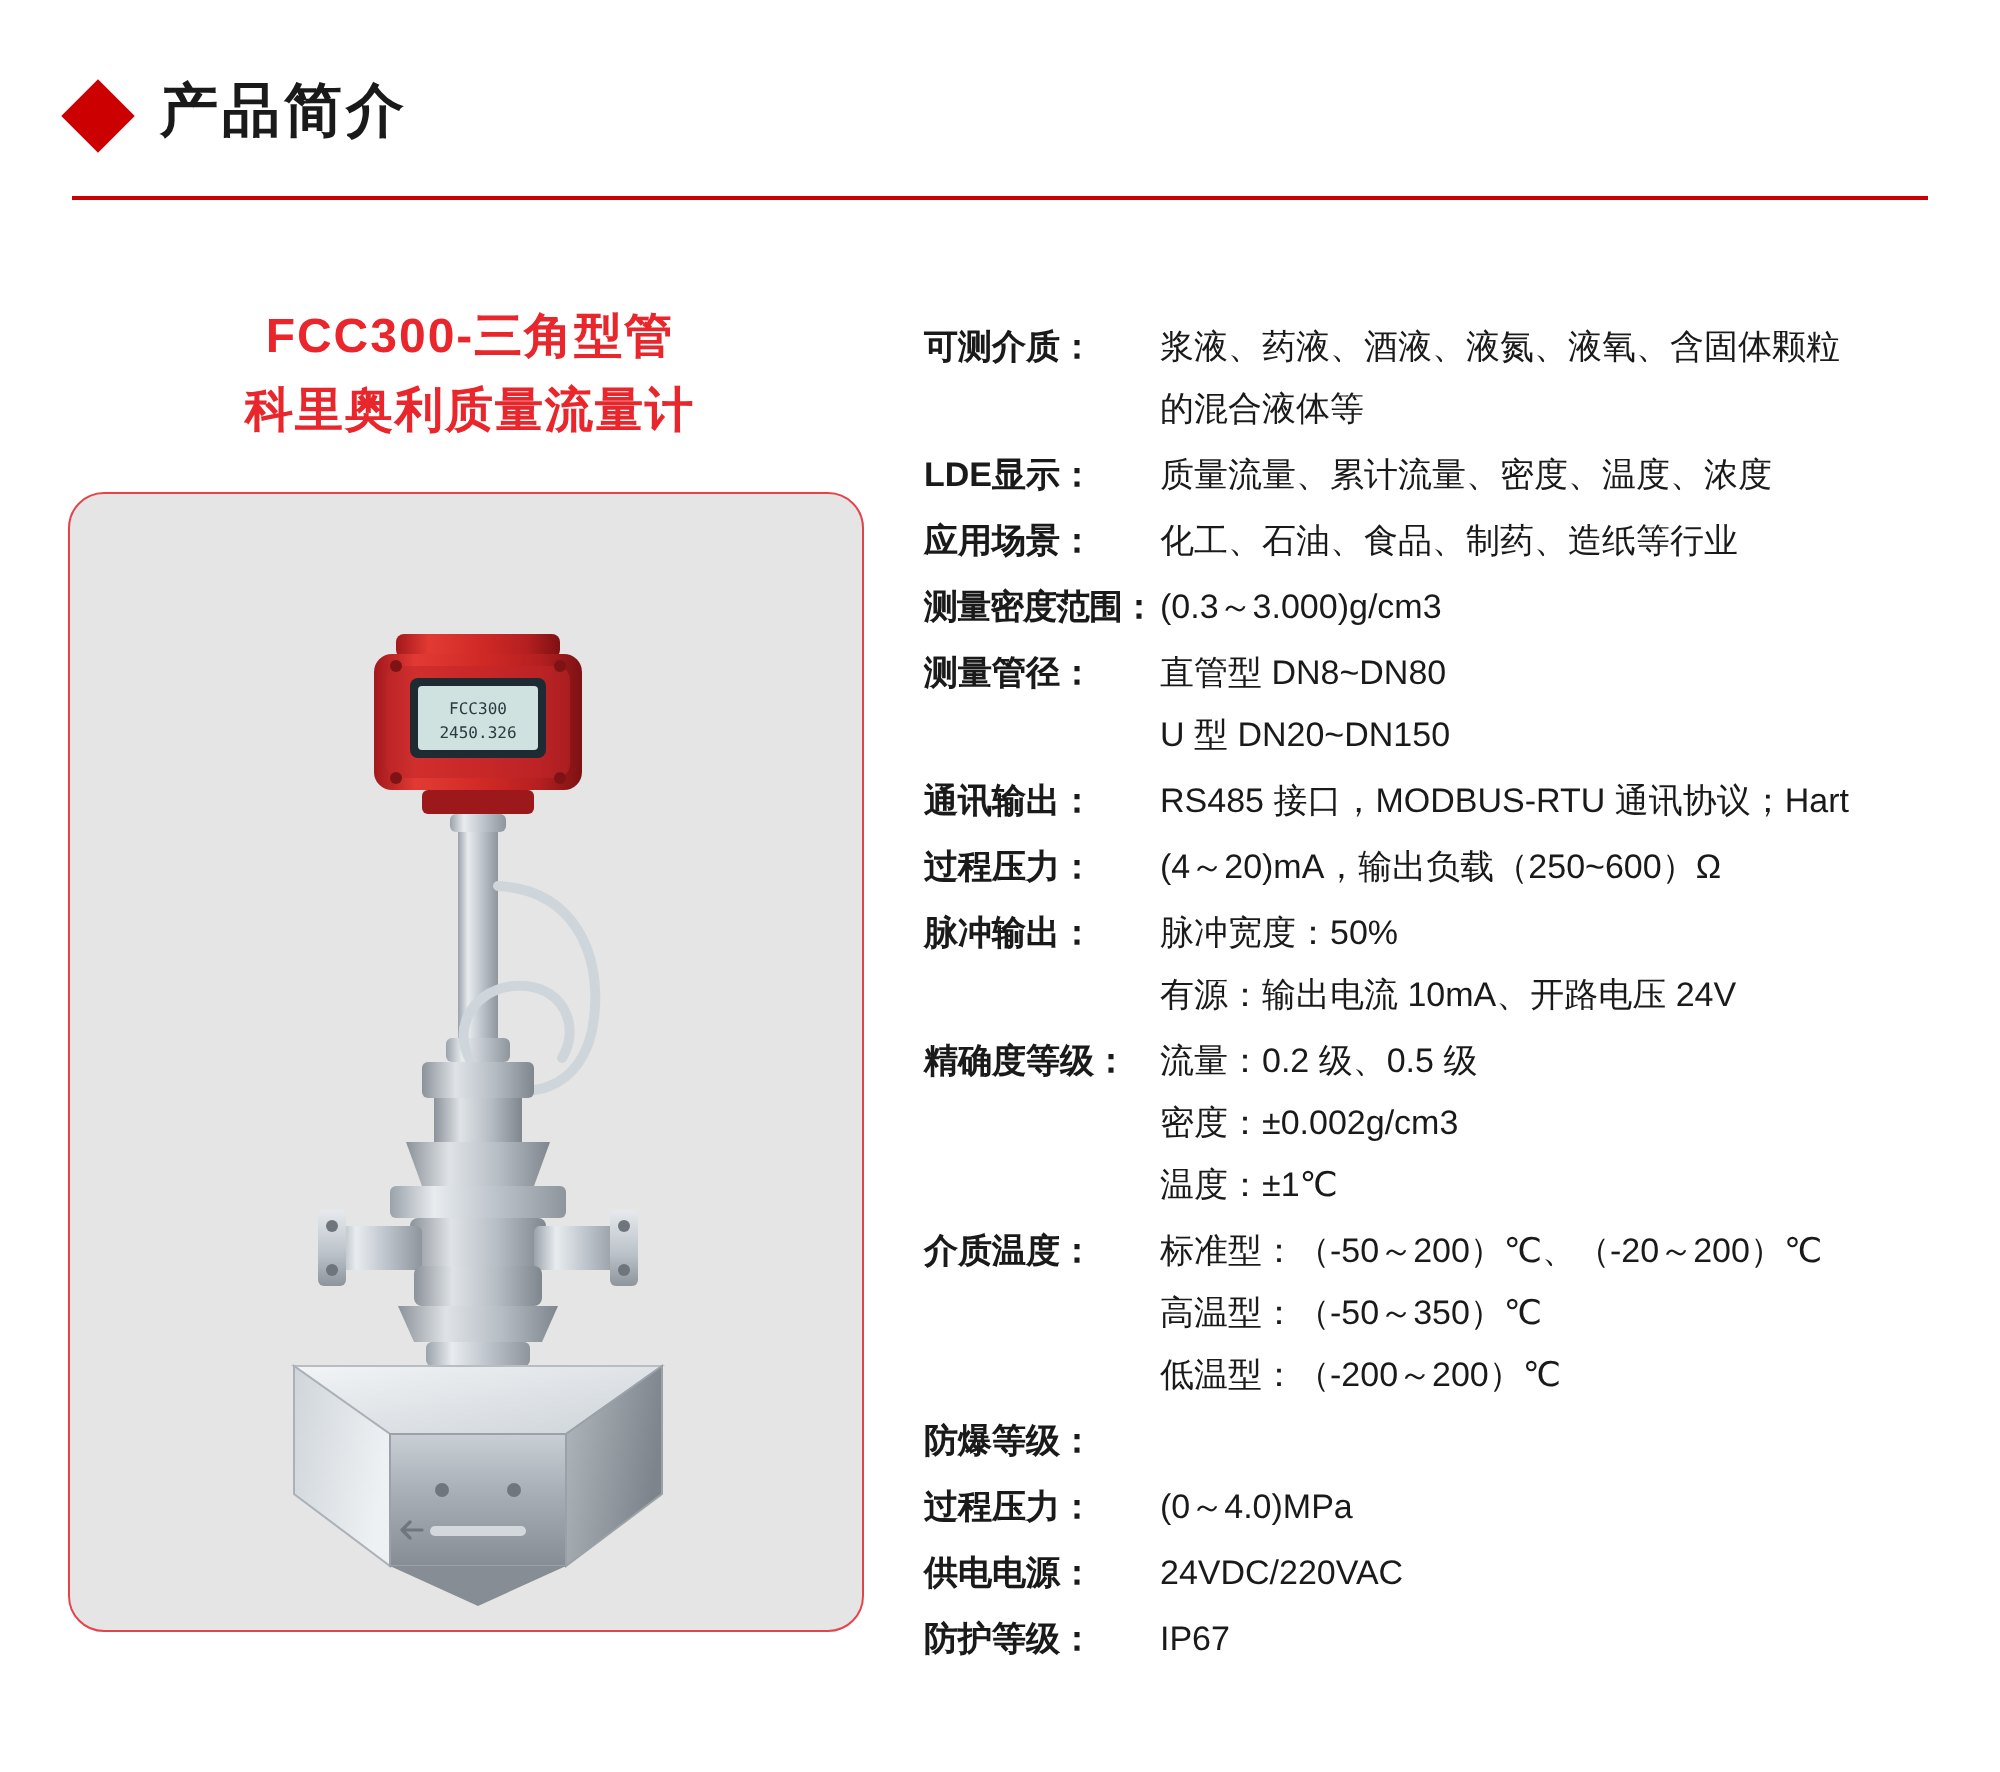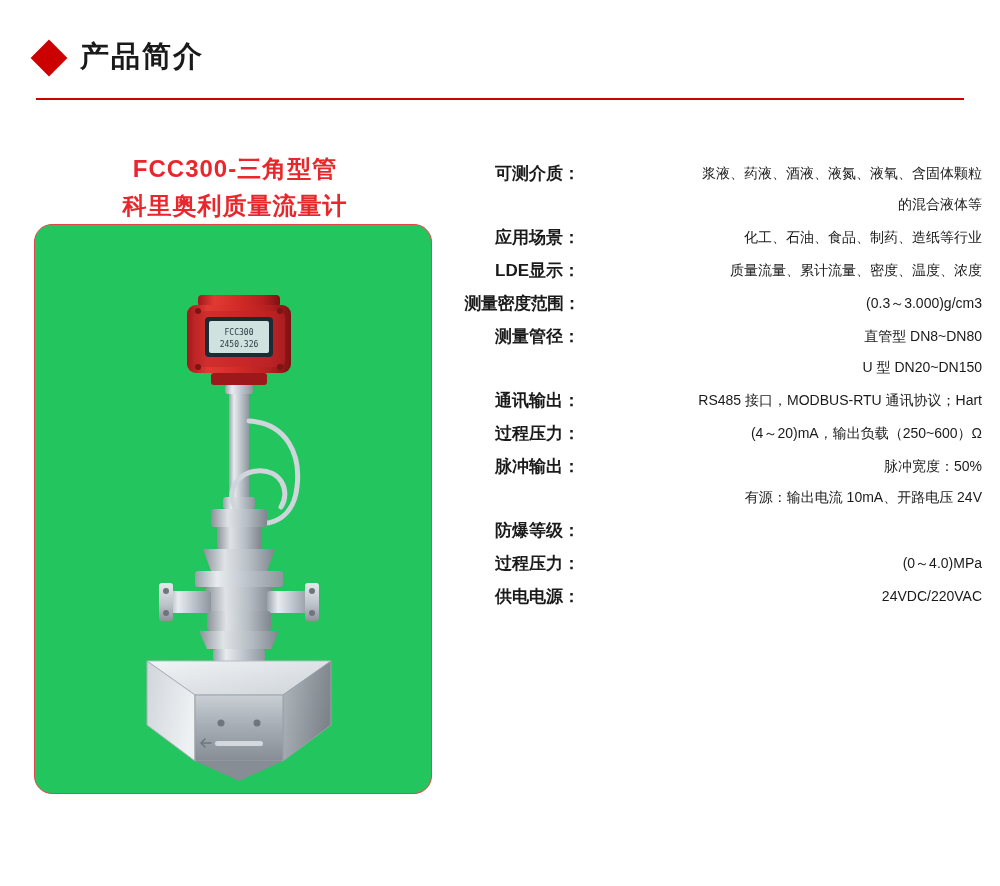--- a/index.html
+++ b/index.html
@@ -65,65 +65,65 @@
   }
   .product-title {
     text-align: center;
     color: #e8262b;
     font-size: 24px;
     font-weight: bold;
     line-height: 1.55;
     letter-spacing: 1px;
   }
   .image-frame {
+    margin-top: 22px;
     width: 396px;
     height: 568px;
     border: 1px solid #e5434a;
     border-radius: 18px;
     position: relative;
-    background: #22c55e;
+    background: #e5e5e5;
     overflow: hidden;
   }
 
   
   .device {
     position: absolute;
     left: 0;
     top: 0;
     width: 396px;
     height: 568px;
   }
 
   
   .spec-list {
     position: absolute;
     left: 462px;
     top: 158px;
     width: 520px;
-    text-align: right;
   }
   .spec-row {
     display: flex;
     align-items: flex-start;
     margin-bottom: 2px;
   }
   .spec-label {
     width: 118px;
     flex: none;
     font-size: 17px;
     font-weight: bold;
     color: #1a1a1a;
     line-height: 31px;
     white-space: nowrap;
   }
   .spec-label.colon-tight {
     letter-spacing: -0.5px;
   }
   .spec-value {
-    font-size: 14px;
+    font-size: 17px;
     color: #1a1a1a;
     line-height: 31px;
     flex: 1;
   }
   .spec-value .line {
     display: block;
     white-space: nowrap;
   }
 </style>
 </head>
@@ -255,30 +255,30 @@
 
   <div class="spec-row">
     <div class="spec-label">可测介质：</div>
     <div class="spec-value">
       <span class="line">浆液、药液、酒液、液氮、液氧、含固体颗粒</span>
       <span class="line">的混合液体等</span>
     </div>
   </div>
 
   <div class="spec-row">
+    <div class="spec-label">LDE显示：</div>
+    <div class="spec-value">
+      <span class="line">质量流量、累计流量、密度、温度、浓度</span>
+    </div>
+  </div>
+
+  <div class="spec-row">
     <div class="spec-label">应用场景：</div>
     <div class="spec-value">
       <span class="line">化工、石油、食品、制药、造纸等行业</span>
-    </div>
-  </div>
-
-  <div class="spec-row">
-    <div class="spec-label">LDE显示：</div>
-    <div class="spec-value">
-      <span class="line">质量流量、累计流量、密度、温度、浓度</span>
     </div>
   </div>
 
   <div class="spec-row">
     <div class="spec-label colon-tight">测量密度范围：</div>
     <div class="spec-value">
       <span class="line">(0.3～3.000)g/cm3</span>
     </div>
   </div>
 
@@ -305,34 +305,56 @@
   </div>
 
   <div class="spec-row">
     <div class="spec-label">脉冲输出：</div>
     <div class="spec-value">
       <span class="line">脉冲宽度：50%</span>
       <span class="line">有源：输出电流 10mA、开路电压 24V</span>
     </div>
   </div>
 
-
+  <div class="spec-row">
+    <div class="spec-label">精确度等级：</div>
+    <div class="spec-value">
+      <span class="line">流量：0.2 级、0.5 级</span>
+      <span class="line">密度：±0.002g/cm3</span>
+      <span class="line">温度：±1℃</span>
+    </div>
+  </div>
+
+  <div class="spec-row">
+    <div class="spec-label">介质温度：</div>
+    <div class="spec-value">
+      <span class="line">标准型：（-50～200）℃、（-20～200）℃</span>
+      <span class="line">高温型：（-50～350）℃</span>
+      <span class="line">低温型：（-200～200）℃</span>
+    </div>
+  </div>
 
   <div class="spec-row">
     <div class="spec-label">防爆等级：</div>
   </div>
 
   <div class="spec-row">
     <div class="spec-label">过程压力：</div>
     <div class="spec-value">
       <span class="line">(0～4.0)MPa</span>
     </div>
   </div>
 
   <div class="spec-row">
     <div class="spec-label">供电电源：</div>
     <div class="spec-value">
       <span class="line">24VDC/220VAC</span>
     </div>
   </div>
 
+  <div class="spec-row">
+    <div class="spec-label">防护等级：</div>
+    <div class="spec-value">
+      <span class="line">IP67</span>
+    </div>
+  </div>
 
 </div>
 
 </body></html>

